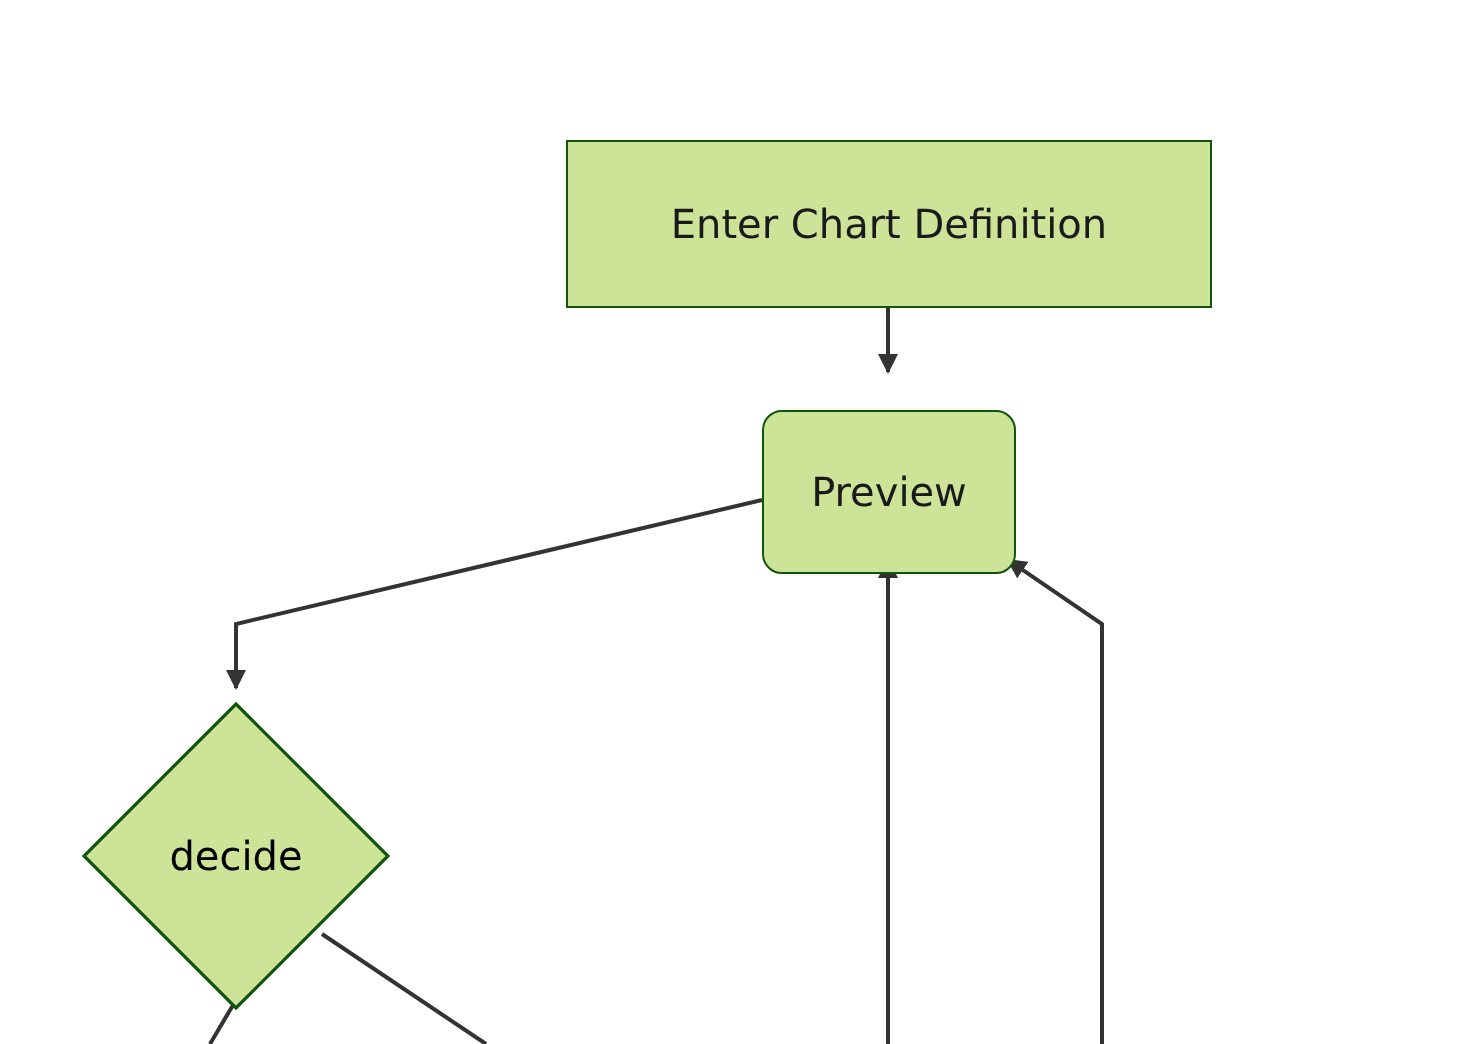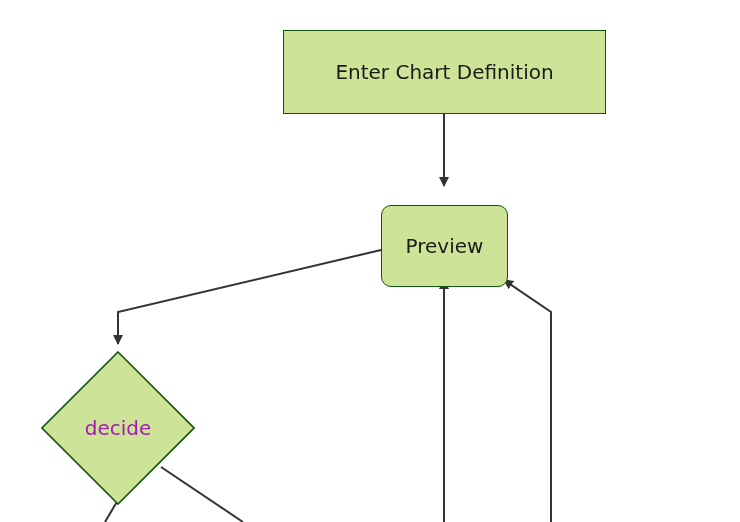--- a/index.html
+++ b/index.html
@@ -29,20 +29,21 @@
     align-items: center;
     justify-content: center;
     color: #1a1a1a;
     font-size: 20px;
     line-height: 1;
     z-index: 2;
   }
   .node-rect {
     background: #cde498;
     border: 1px solid #13540c;
+    margin-top: 40px;
   }
   .node-round {
     background: #cde498;
     border: 1px solid #13540c;
     border-radius: 10px;
   }
   .node-diamond-wrap {
     position: absolute;
     z-index: 2;
   }
@@ -53,21 +54,21 @@
   }
   .node-diamond-label {
     position: absolute;
     left: 0;
     top: 0;
     width: 100%;
     height: 100%;
     display: flex;
     align-items: center;
     justify-content: center;
-    color: #a21caf;
+    color: #000000;
     font-size: 20px;
     line-height: 1;
   }
 </style>
 </head>
 <body>
 
 <div id="canvas">
 
   <svg id="edges" viewBox="0 0 740 522" width="740" height="522" xmlns="http://www.w3.org/2000/svg">

